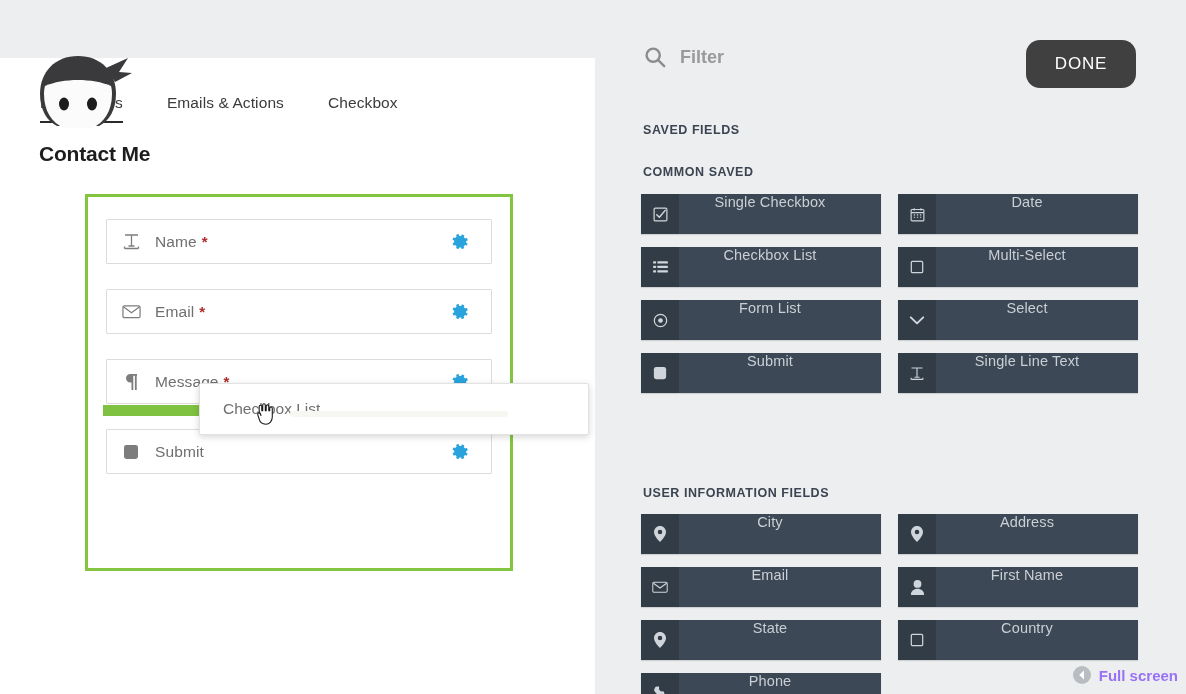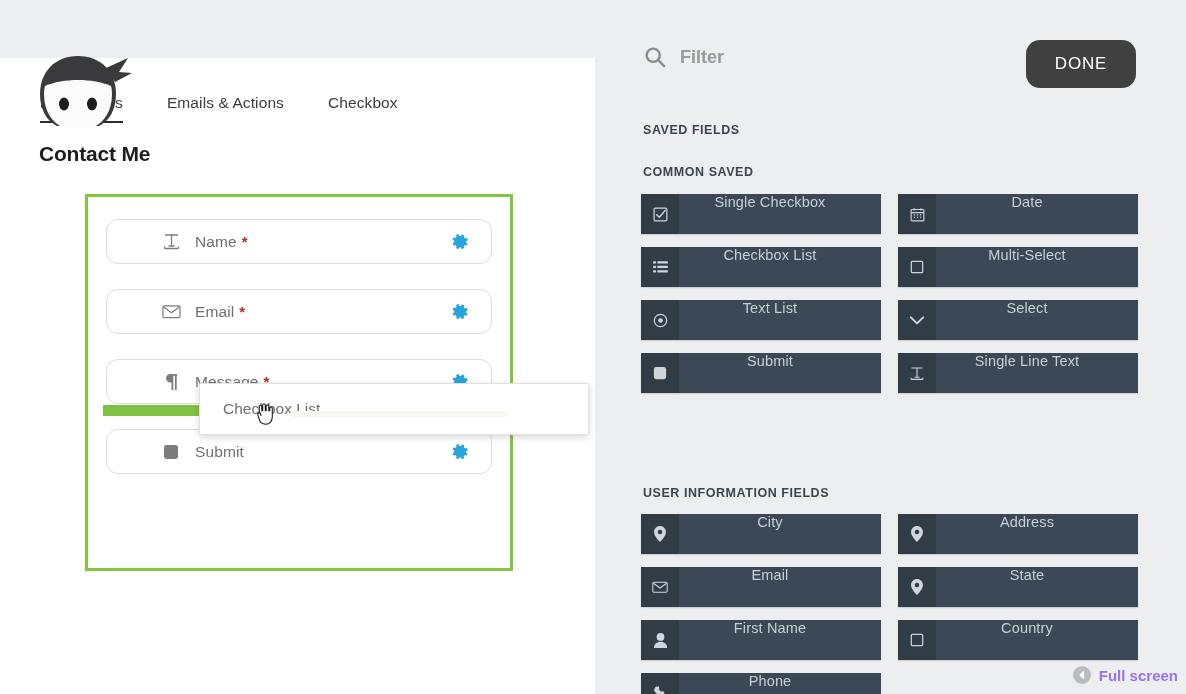--- a/index.html
+++ b/index.html
@@ -43,25 +43,24 @@
 
   .fields-container {
     position: absolute; left: 85px; top: 136px;
     width: 428px; height: 377px;
     border: 3px solid #83c440;
     background: #fff;
   }
   .field-row {
     position: relative;
     height: 45px; margin: 0 18px;
-    border: 1px solid #dcdcdc; border-radius: 12px;
+    border: 1px solid #dcdcdc; border-radius: 1px;
     background: #fff;
     display: flex; align-items: center;
     cursor: move;
-    padding-left: 40px;
   }
   .fr-1 { margin-top: 22px; }
   .fr-2 { margin-top: 25px; }
   .fr-3 { margin-top: 25px; }
   .fr-4 { margin-top: 25px; }
 
   .field-icon {
     width: 48px; display: flex; align-items: center; justify-content: center;
     color: #7d7d7d;
   }
@@ -347,21 +346,21 @@
         <span class="pal-label">Multi-Select</span>
       </div>
 
       <div class="pal-btn">
         <span class="pal-icon">
           <svg width="15" height="15" viewBox="0 0 16 16" fill="none" stroke="#cfd5da" stroke-width="1.3">
             <circle cx="8" cy="8" r="6.6"></circle>
               <circle cx="8" cy="8" r="2.5" fill="#cfd5da" stroke="none"></circle>
           </svg>
         </span>
-        <span class="pal-label">Text List</span>
+        <span class="pal-label">Form List</span>
       </div>
 
       <div class="pal-btn">
         <span class="pal-icon">
           <svg width="16" height="11" viewBox="0 0 16 11" fill="none" stroke="#cfd5da" stroke-width="2" stroke-linecap="round" stroke-linejoin="round">
             <path d="M1.8 2.4L8 8.4l6.2-6"></path>
           </svg>
         </span>
         <span class="pal-label">Select</span>
       </div>
@@ -414,35 +413,35 @@
           <svg width="16" height="12" viewBox="0 0 20 15" fill="none" stroke="#cfd5da" stroke-width="1.3">
             <rect x="1" y="1.5" width="18" height="12.5" rx="1.6"></rect>
               <path d="M1.8 2.8l8.2 6 8.2-6"></path>
           </svg>
         </span>
         <span class="pal-label">Email</span>
       </div>
 
       <div class="pal-btn">
         <span class="pal-icon">
-          <svg width="12" height="16" viewBox="0 0 12 16" fill="#cfd5da">
-              <path d="M6 0C2.7 0 0 2.7 0 6c0 4.4 6 10 6 10s6-5.6 6-10c0-3.3-2.7-6-6-6zm0 8.3A2.3 2.3 0 116 3.7a2.3 2.3 0 010 4.6z"></path>
-            </svg>
-        </span>
-        <span class="pal-label">State</span>
-      </div>
-
-      <div class="pal-btn">
-        <span class="pal-icon">
           <svg width="13" height="15" viewBox="0 0 14 16" fill="#cfd5da">
               <circle cx="7" cy="4.2" r="4.2"></circle>
               <path d="M7 9.3c-3.9 0-7 2.6-7 5.8v.9h14v-.9c0-3.2-3.1-5.8-7-5.8z"></path>
             </svg>
         </span>
         <span class="pal-label">First Name</span>
+      </div>
+
+      <div class="pal-btn">
+        <span class="pal-icon">
+          <svg width="12" height="16" viewBox="0 0 12 16" fill="#cfd5da">
+              <path d="M6 0C2.7 0 0 2.7 0 6c0 4.4 6 10 6 10s6-5.6 6-10c0-3.3-2.7-6-6-6zm0 8.3A2.3 2.3 0 116 3.7a2.3 2.3 0 010 4.6z"></path>
+            </svg>
+        </span>
+        <span class="pal-label">State</span>
       </div>
 
 
       <div class="pal-btn">
         <span class="pal-icon">
           <svg width="14" height="14" viewBox="0 0 16 16" fill="none" stroke="#cfd5da" stroke-width="1.4">
             <rect x="1.5" y="1.5" width="13" height="13" rx="1.4"></rect>
           </svg>
         </span>
         <span class="pal-label">Country</span>

